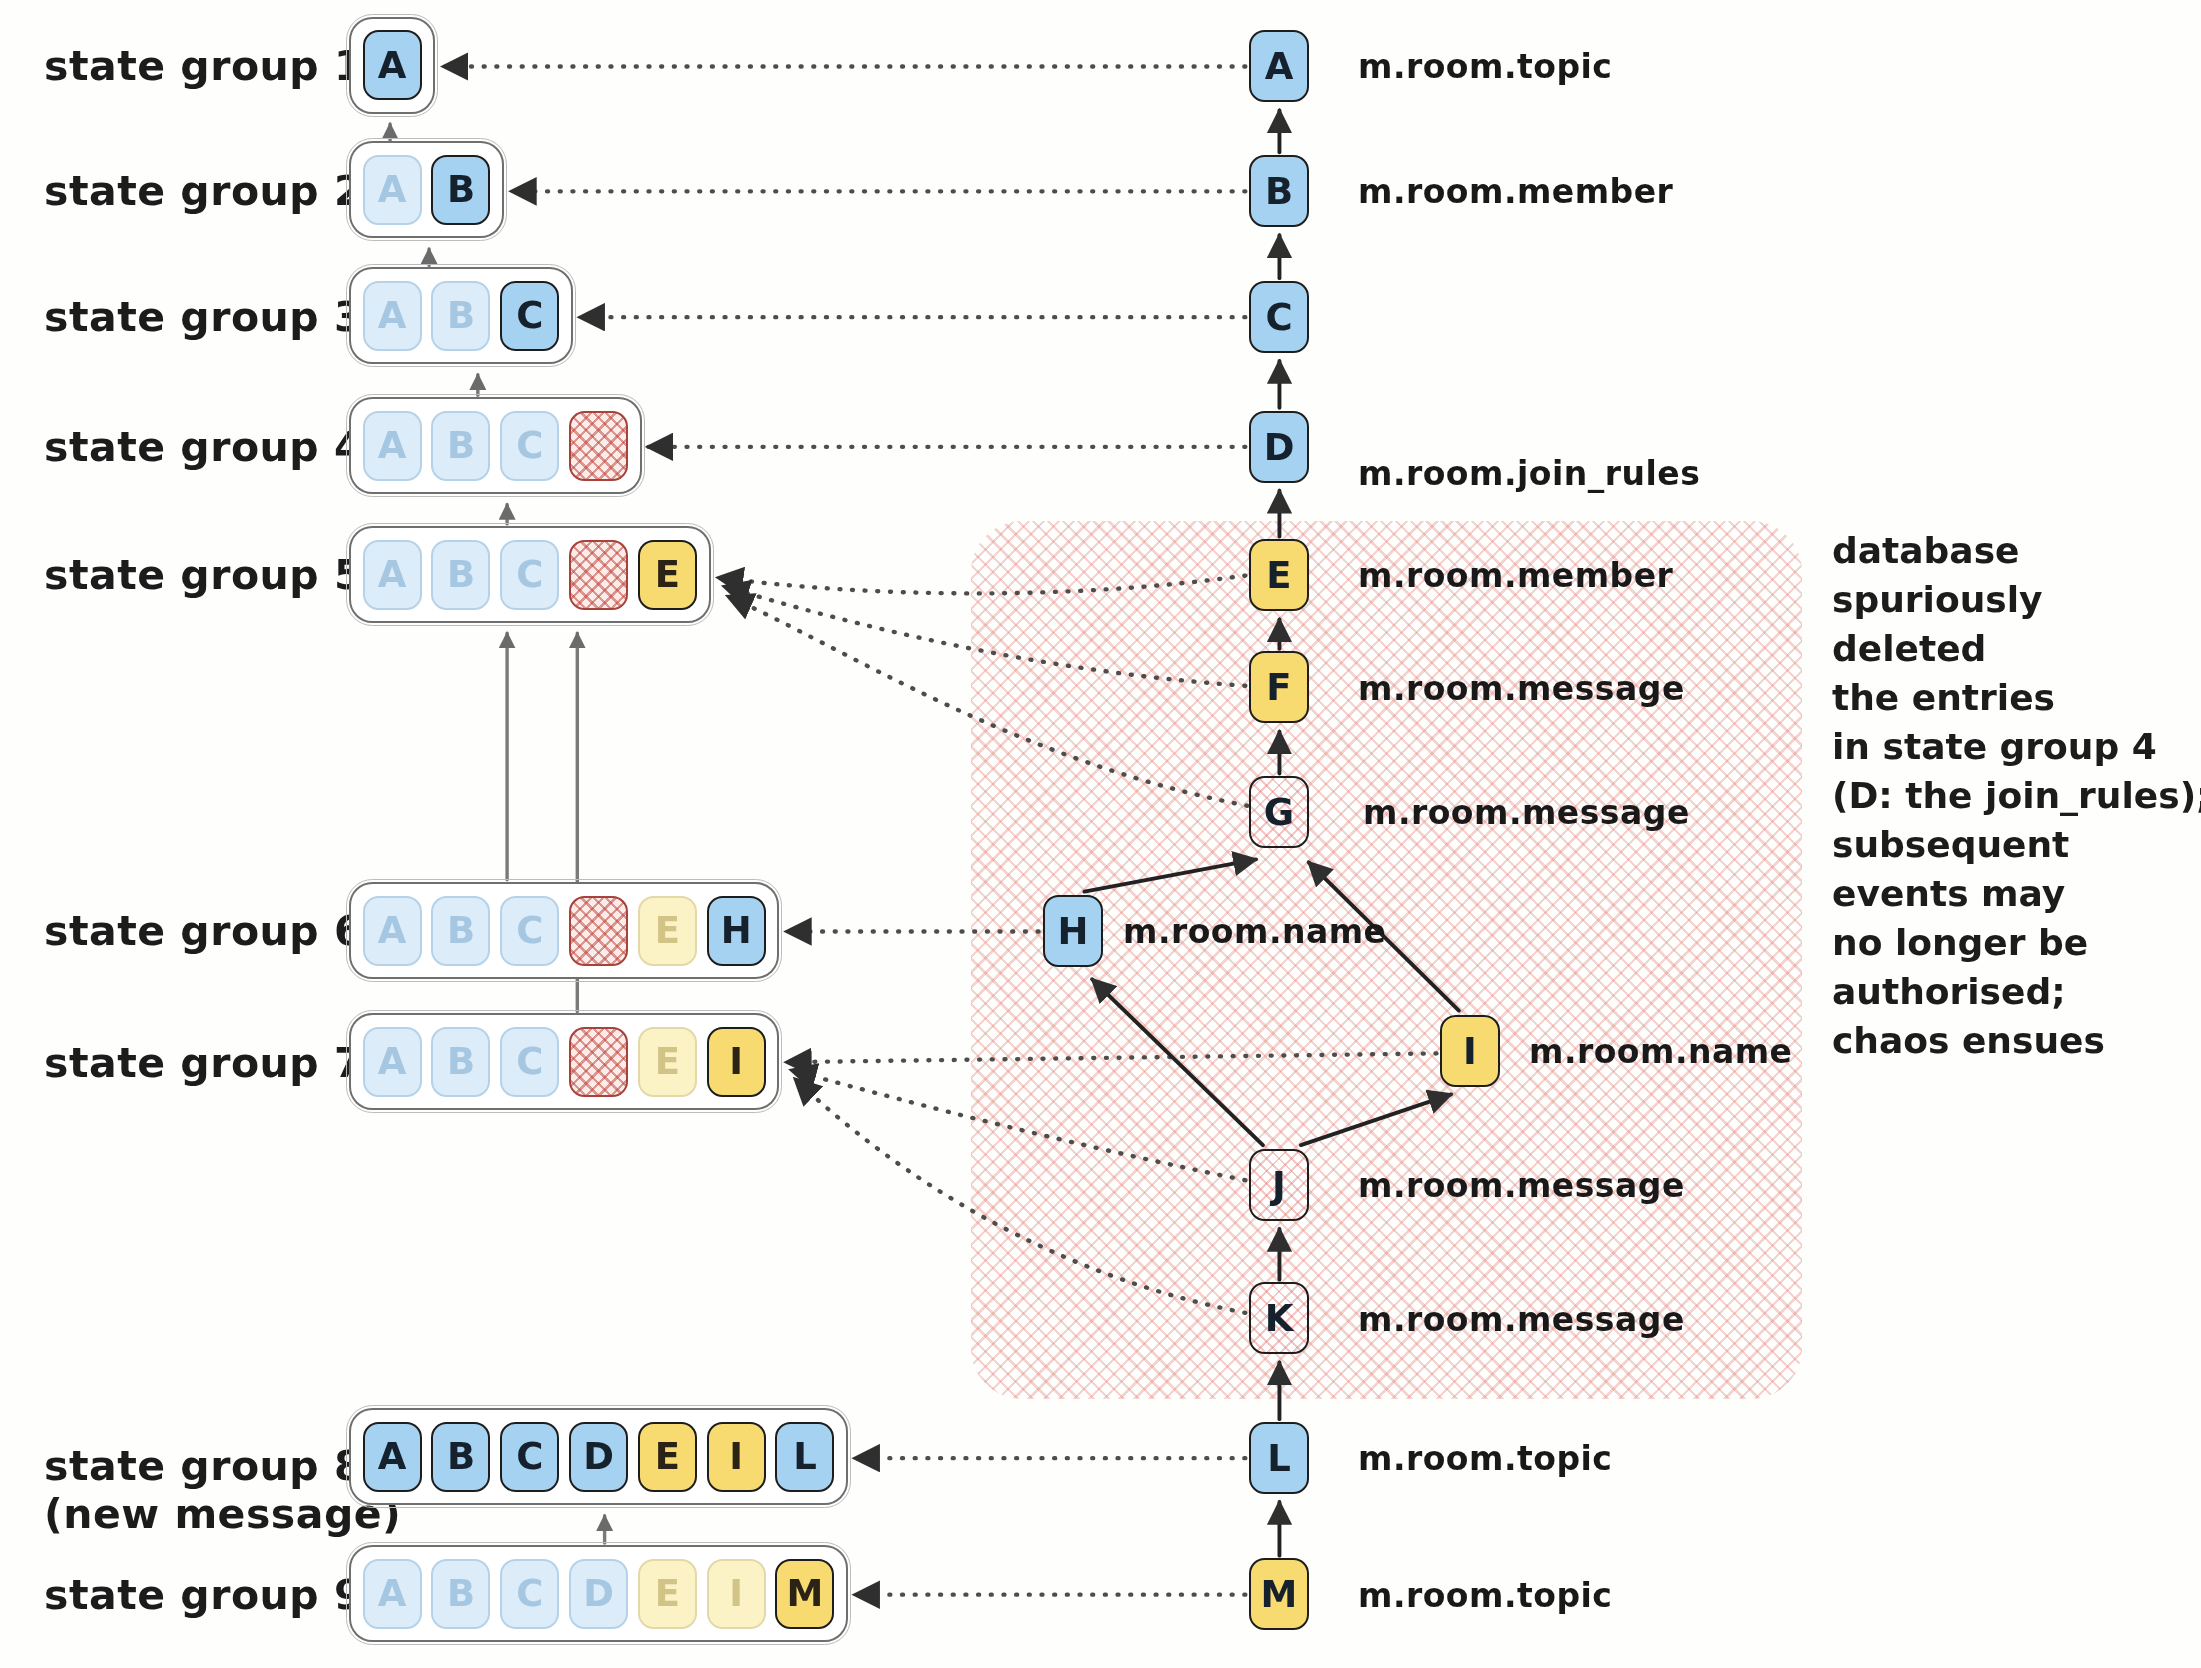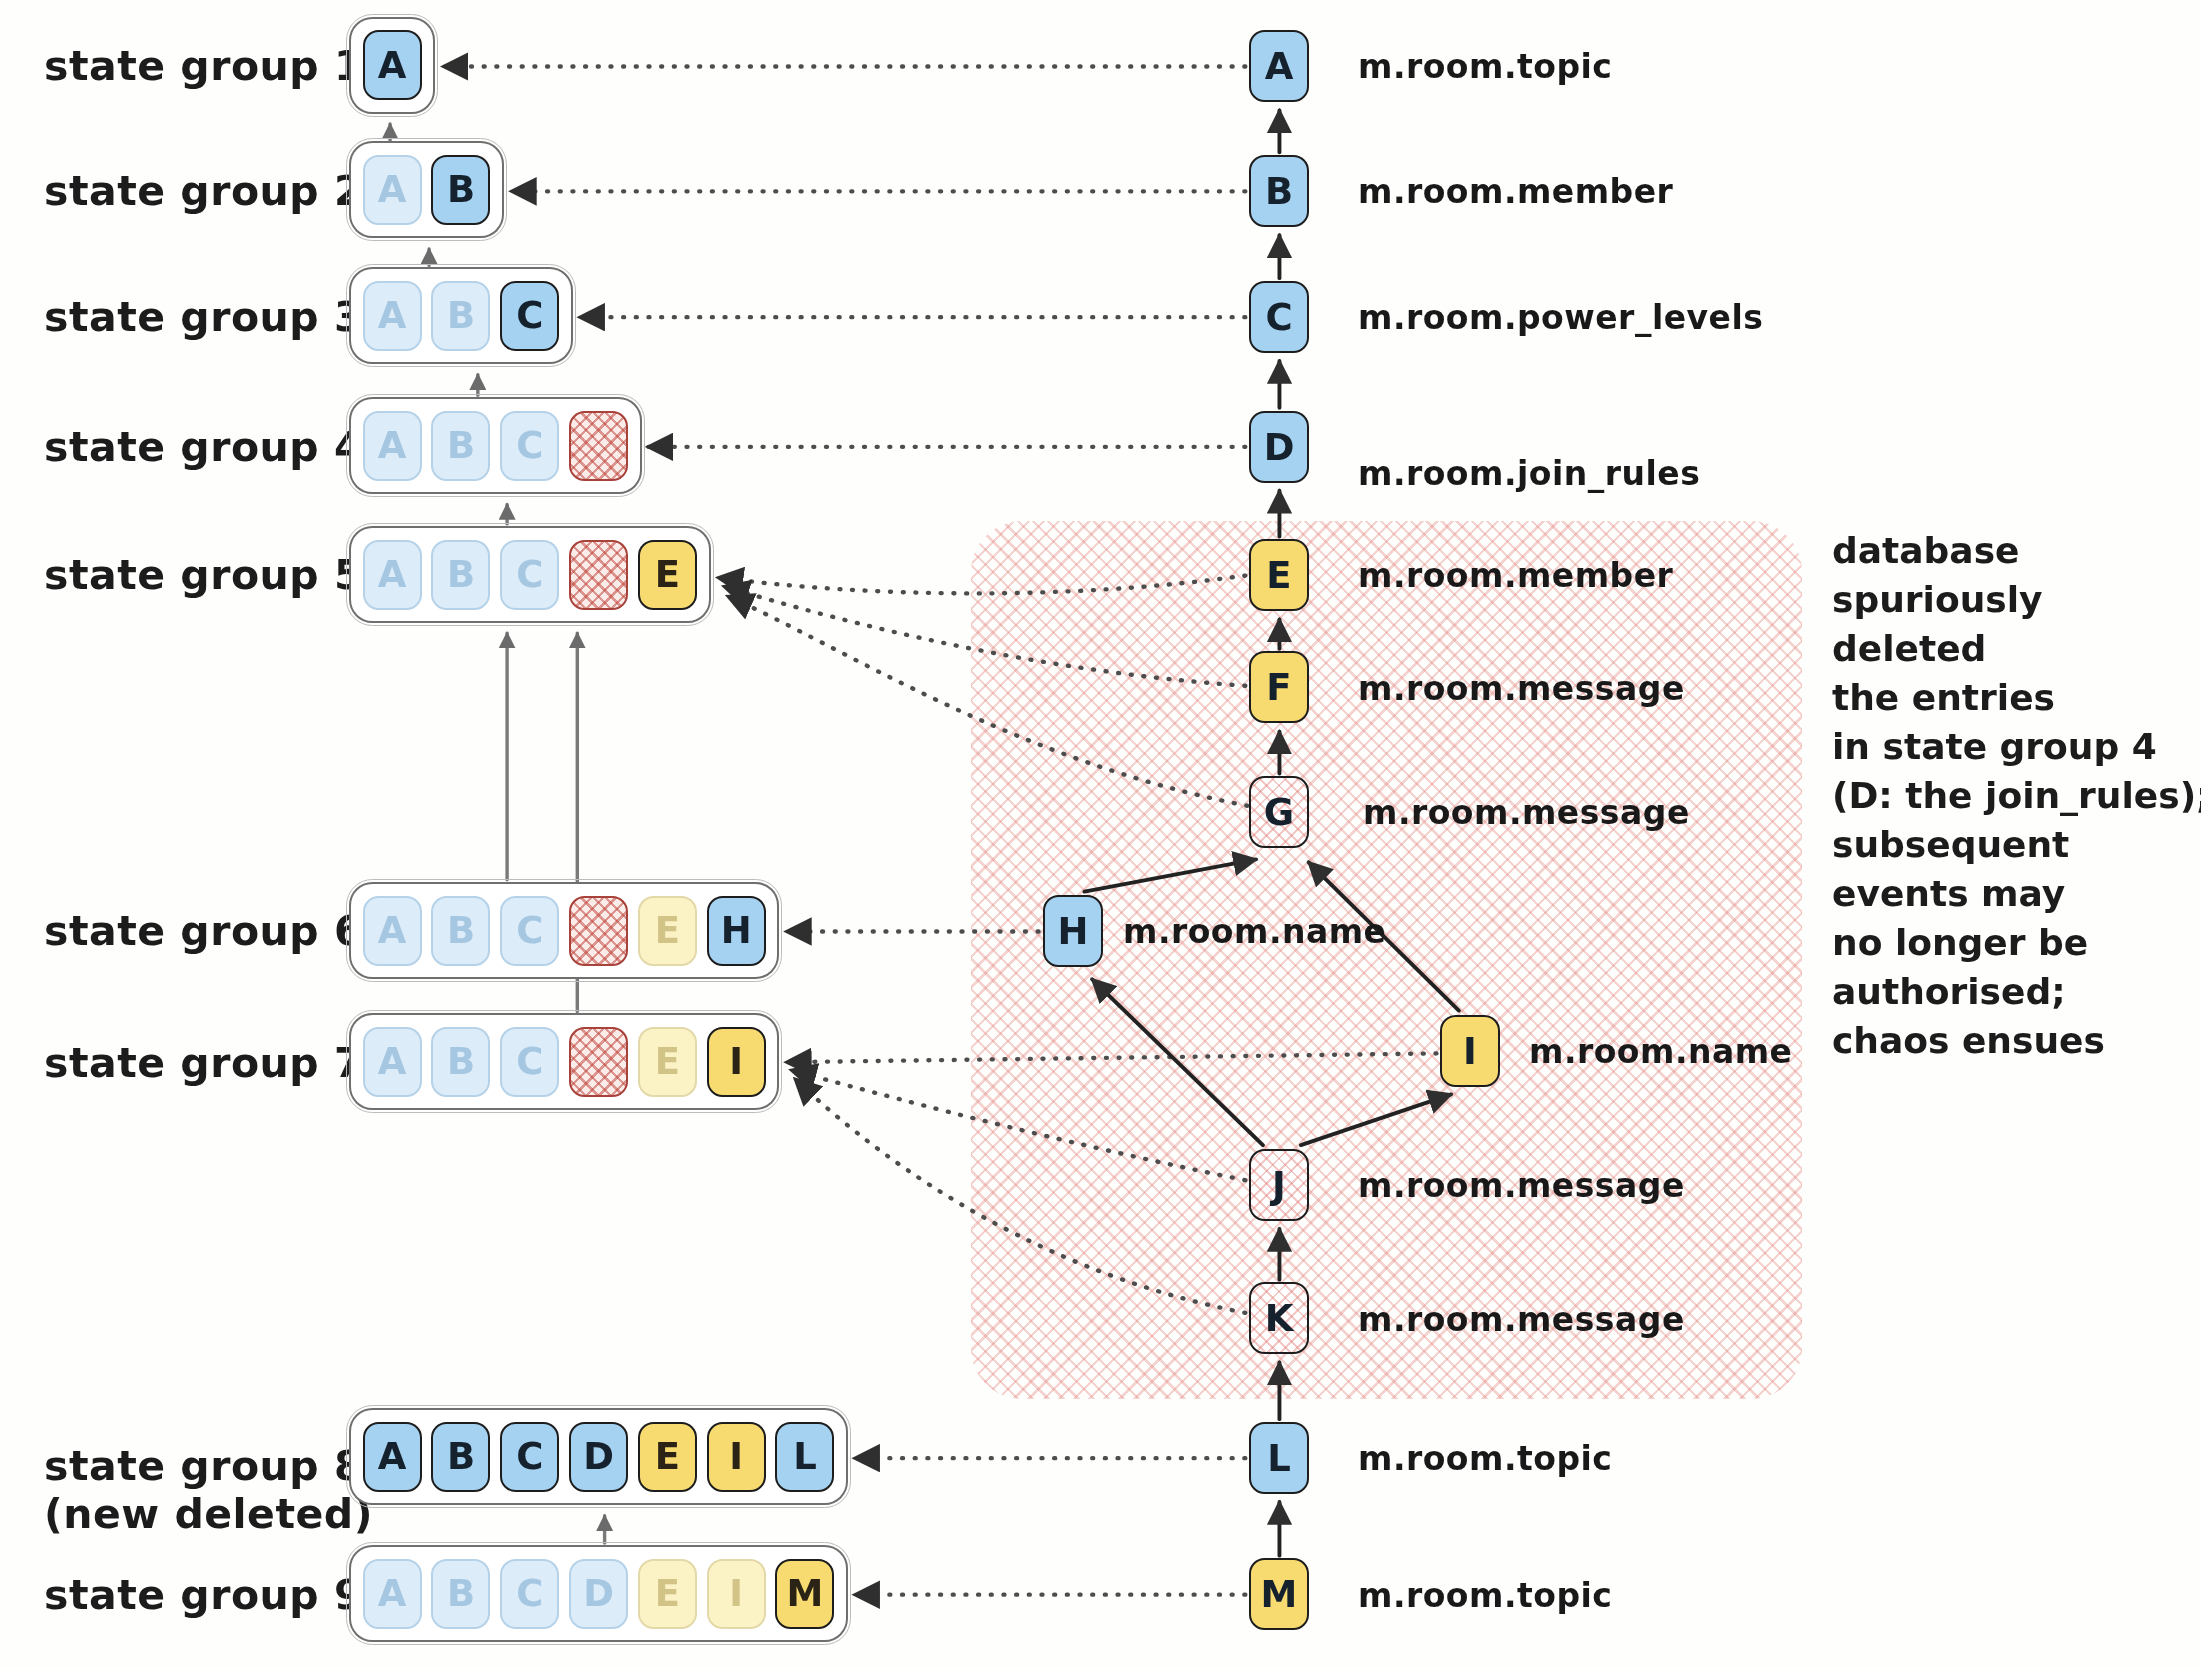--- a/index.html
+++ b/index.html
@@ -107,21 +107,21 @@
 
   <div class="row-label" style="top:66px">state group 1:</div>
   <div class="row-label" style="top:191px">state group 2:</div>
   <div class="row-label" style="top:317px">state group 3:</div>
   <div class="row-label" style="top:447px">state group 4:</div>
   <div class="row-label" style="top:575px">state group 5:</div>
   <div class="row-label" style="top:931px">state group 6:</div>
   <div class="row-label" style="top:1063px">state group 7:</div>
   <div class="row-label" style="top:1490px">
     <div>state group 8:</div>
-    <div>(new deleted)</div>
+    <div>(new message)</div>
   </div>
   <div class="row-label" style="top:1595px">state group 9:</div>
 
   <div class="sg" style="left:349px; top:16.6px">
     <div class="chip ba">A</div>
   </div>
 
   <div class="sg" style="left:349px; top:141px">
     <div class="chip bf">A</div>
     <div class="chip ba">B</div>
@@ -195,21 +195,20 @@
   <div class="ev hatch" style="left:1249px; top:776px">G</div>
   <div class="ev blue" style="left:1043px; top:895px">H</div>
   <div class="ev yellow" style="left:1440px; top:1015px">I</div>
   <div class="ev hatch" style="left:1249px; top:1149px">J</div>
   <div class="ev hatch" style="left:1249px; top:1282px">K</div>
   <div class="ev blue" style="left:1249px; top:1422px">L</div>
   <div class="ev yellow" style="left:1249px; top:1558px">M</div>
 
   <div class="evlbl" style="left:1358px; top:66px">m.room.topic</div>
   <div class="evlbl" style="left:1358px; top:191px">m.room.member</div>
-  <div class="evlbl" style="left:1358px; top:317px">m.room.power_levels</div>
   <div class="evlbl" style="left:1358px; top:473px">m.room.join_rules</div>
   <div class="evlbl" style="left:1358px; top:575px">m.room.member</div>
   <div class="evlbl" style="left:1358px; top:688px">m.room.message</div>
   <div class="evlbl" style="left:1363px; top:812px">m.room.message</div>
   <div class="evlbl" style="left:1123px; top:931px">m.room.name</div>
   <div class="evlbl" style="left:1529px; top:1051px">m.room.name</div>
   <div class="evlbl" style="left:1358px; top:1185px">m.room.message</div>
   <div class="evlbl" style="left:1358px; top:1319px">m.room.message</div>
   <div class="evlbl" style="left:1358px; top:1458px">m.room.topic</div>
   <div class="evlbl" style="left:1358px; top:1595px">m.room.topic</div>

